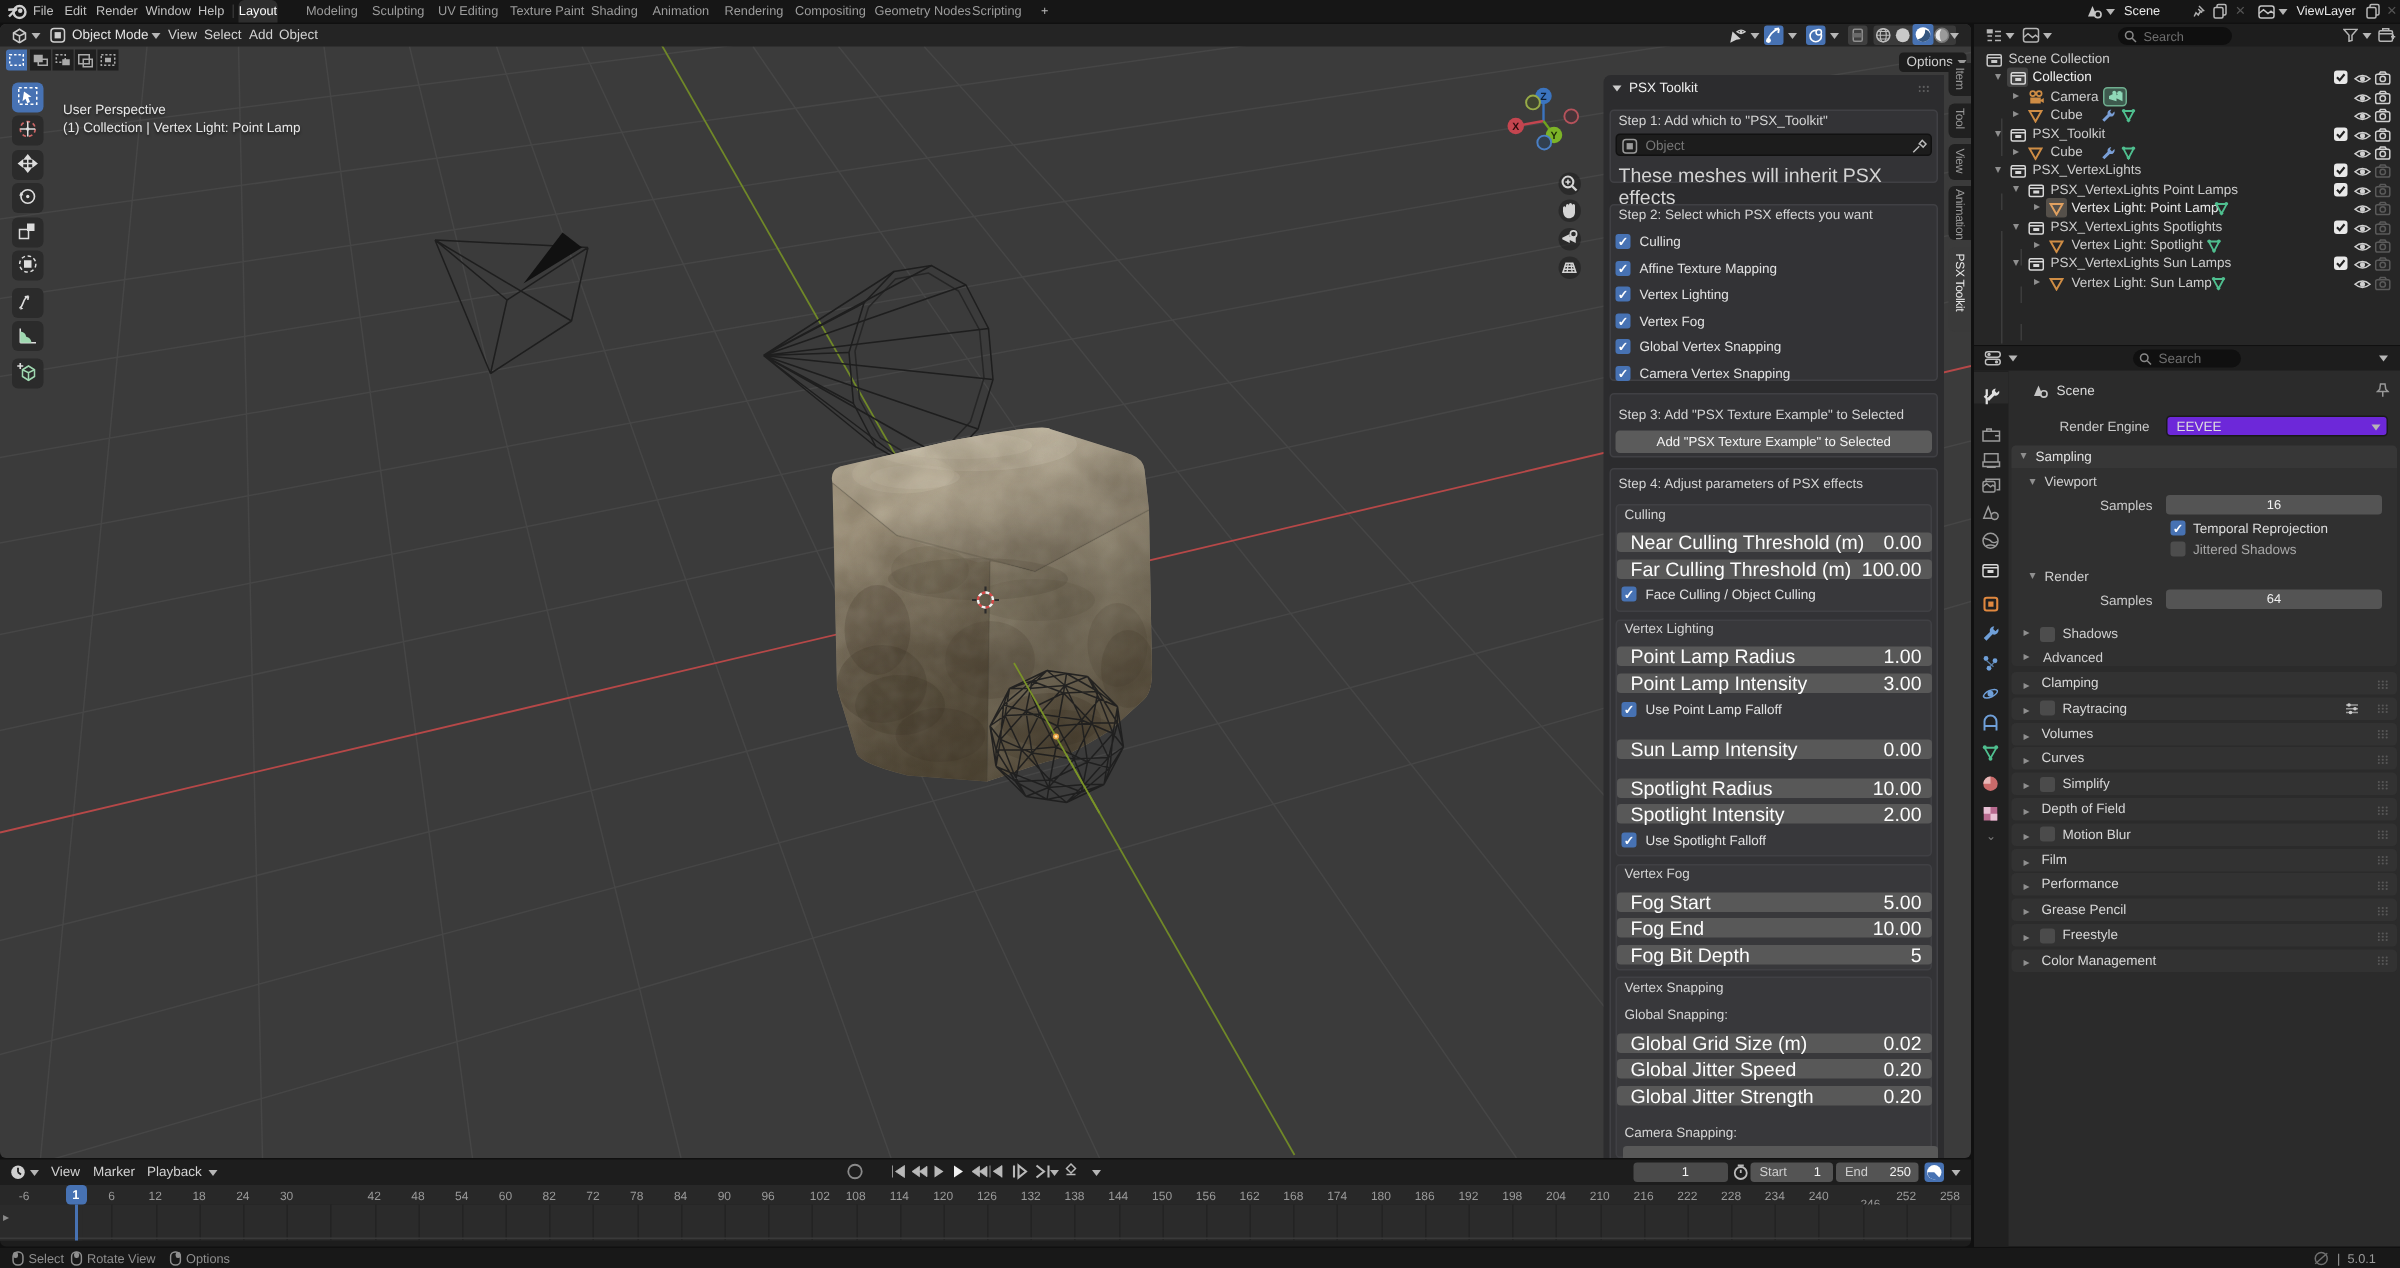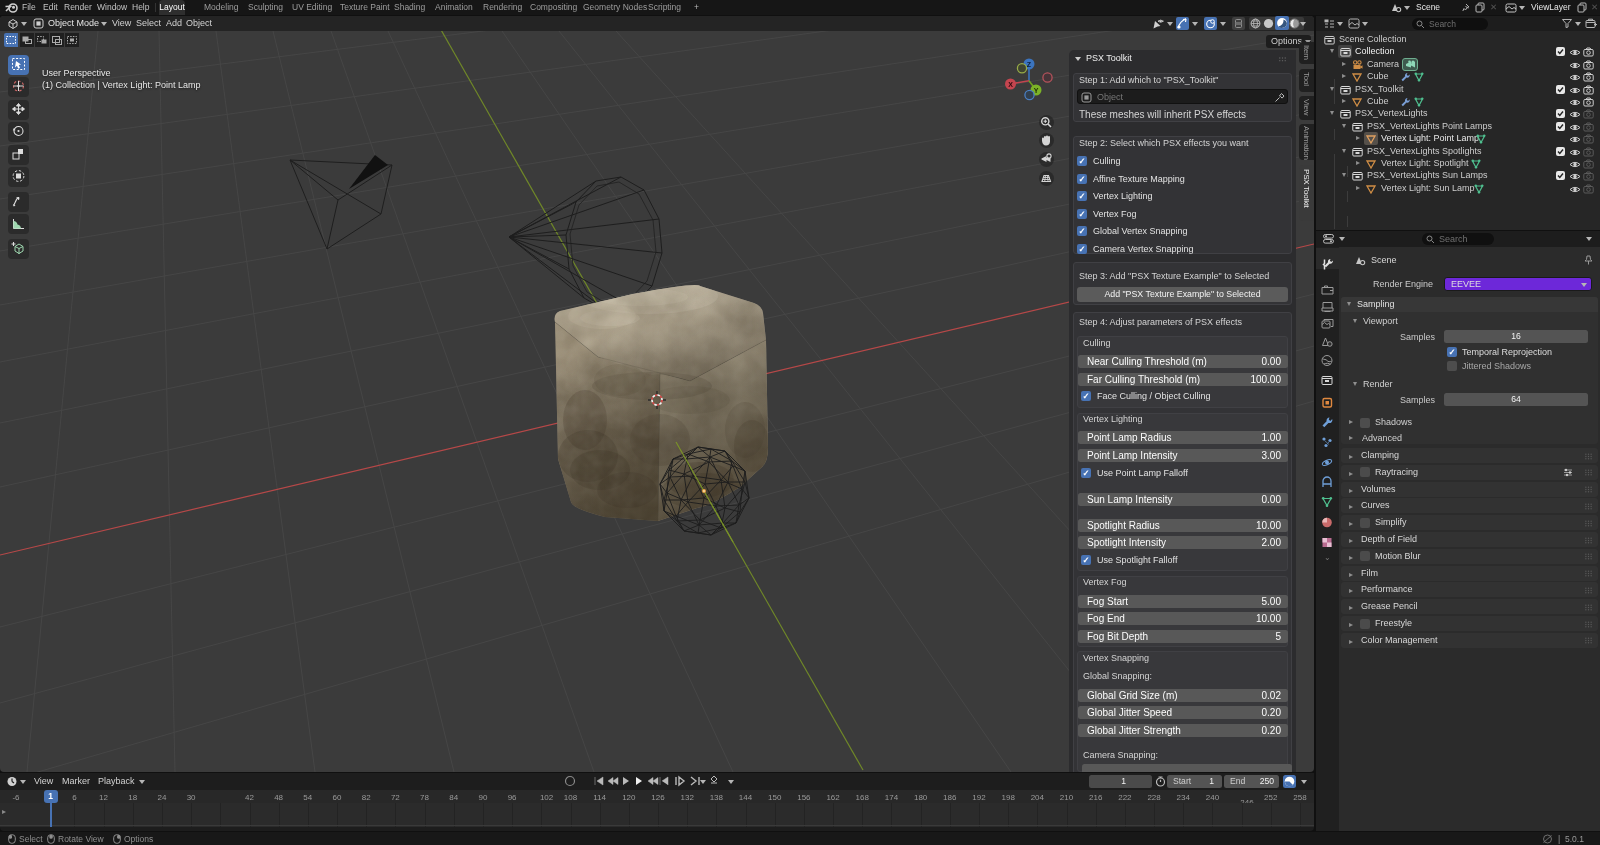--- a/index.html
+++ b/index.html
@@ -9,21 +9,21 @@
 #topbar .tab.on{background:#2e2e2e;border-radius:4px 4px 0 0;color:#fdfdfd}
 #vp{position:absolute;left:0;top:16px;width:1314px;height:756px;background:#3b3b3b;border-radius:4px;overflow:hidden}
 #vphead{position:absolute;left:0;top:0;width:1314px;height:15px;background:#242424;color:#d2d2d2;font-size:9px;z-index:30}
 #vphead .m{position:absolute;top:2px}
 .tbtn{position:absolute;left:8px;width:21px;height:20px;background:#2b2b2b;border-radius:4px;z-index:20}
 .tbtn.on{background:#4772b3}
 .tbtn svg{position:absolute;left:3px;top:2px}
 .ovtext{position:absolute;white-space:nowrap;color:#e8e8e8;font-size:9px;text-shadow:0 1px 2px rgba(0,0,0,.55);z-index:15}
 #npanel{position:absolute;left:1069px;top:34px;width:227px;height:722px;background:#2c2c2e;z-index:25;border-radius:5px 0 0 0;font-size:9px;color:#d8d8d8}
 .nbox{position:absolute;left:4px;width:219px;background:#333336;border:1px solid #404044;border-radius:3px}
-.nsl{position:absolute;left:9px;width:210px;height:13px;background:#585858;border-radius:2.5px;color:#fcfcfc;font-size:10px;line-height:13px}
+.nsl{position:absolute;left:9px;width:210px;height:13px;background:#585858;border-radius:2.5px;color:#fcfcfc;font-size:13px;line-height:13px}
 .nsl .l{position:absolute;left:9px}.nsl .v{position:absolute;right:7px}
 .cb{position:absolute;width:10px;height:10px;background:#4772b3;border-radius:2px;color:#fff;font-size:8.5px;line-height:10px;text-align:center;font-weight:bold}
 .cbl{position:absolute;font-size:9px;color:#e2e2e2;white-space:nowrap}
 .tabv{position:absolute;left:1299px;width:15px;background:#202020;color:#999;border-radius:4px 0 0 4px;z-index:26;overflow:hidden}
 .tabv span{position:absolute;left:3px;writing-mode:vertical-rl;font-size:8px;white-space:nowrap;letter-spacing:-0.2px}
 .tabv.on{background:#3a3a3a;color:#ececec}
 #outl{position:absolute;left:1316px;top:16px;width:284px;height:214px;background:#262626;font-size:8.5px;color:#c9c9c9}
 #outlhead{position:absolute;left:0;top:0;width:284px;height:15px;background:#1d1d1d}
 #props{position:absolute;left:1316px;top:231px;width:284px;height:600px;background:#2b2b2b;font-size:9px;color:#c5c5c5}
 #propshead{position:absolute;left:0;top:0;width:284px;height:16px;background:#1d1d1d}
@@ -353,21 +353,21 @@
       <div class="abs" style="left:8px;top:39px;width:211px;height:15px;background:#1c1c1c;border:1px solid #111;border-radius:3px">
         <svg class="abs" style="left:3px;top:2px" width="11" height="11" viewBox="0 0 11 11">
           <rect x="1" y="1" width="9" height="9" rx="2" fill="none" stroke="#9a9a9a"></rect>
           <rect x="3.4" y="3.4" width="4.2" height="4.2" fill="#9a9a9a"></rect>
         </svg>
         <span class="abs" style="left:19px;top:2px;color:#777;font-size:9px">Object</span>
         <svg class="abs" style="left:196px;top:2px" width="11" height="11" viewBox="0 0 11 11">
           <path d="M1.5 9.5l4-4M6.5 4.5l1.6 1.6L10 4 7.5 1.5 5.5 3.9Z" stroke="#bbb" fill="none"></path>
         </svg>
       </div>
-      <div class="abs" style="left:10px;top:59px;color:#d4d4d4;font-size:10px">These meshes will inherit PSX effects</div>
+      <div class="abs" style="left:10px;top:59px;color:#d4d4d4;font-size:13px">These meshes will inherit PSX effects</div>
       <div class="nbox" style="top:86px;height:118px"></div>
       <div class="abs" style="left:10px;top:88px;color:#d4d4d4;font-size:9px">Step 2: Select which PSX effects you want</div>
       <div class="cb" style="left:8px;top:106.0px">✓</div>
       <span class="cbl" style="left:24px;top:106.0px">Culling</span>
       <div class="cb" style="left:8px;top:123.5px">✓</div>
       <span class="cbl" style="left:24px;top:123.5px">Affine Texture Mapping</span>
       <div class="cb" style="left:8px;top:141.0px">✓</div>
       <span class="cbl" style="left:24px;top:141.0px">Vertex Lighting</span>
       <div class="cb" style="left:8px;top:158.5px">✓</div>
       <span class="cbl" style="left:24px;top:158.5px">Vertex Fog</span>

